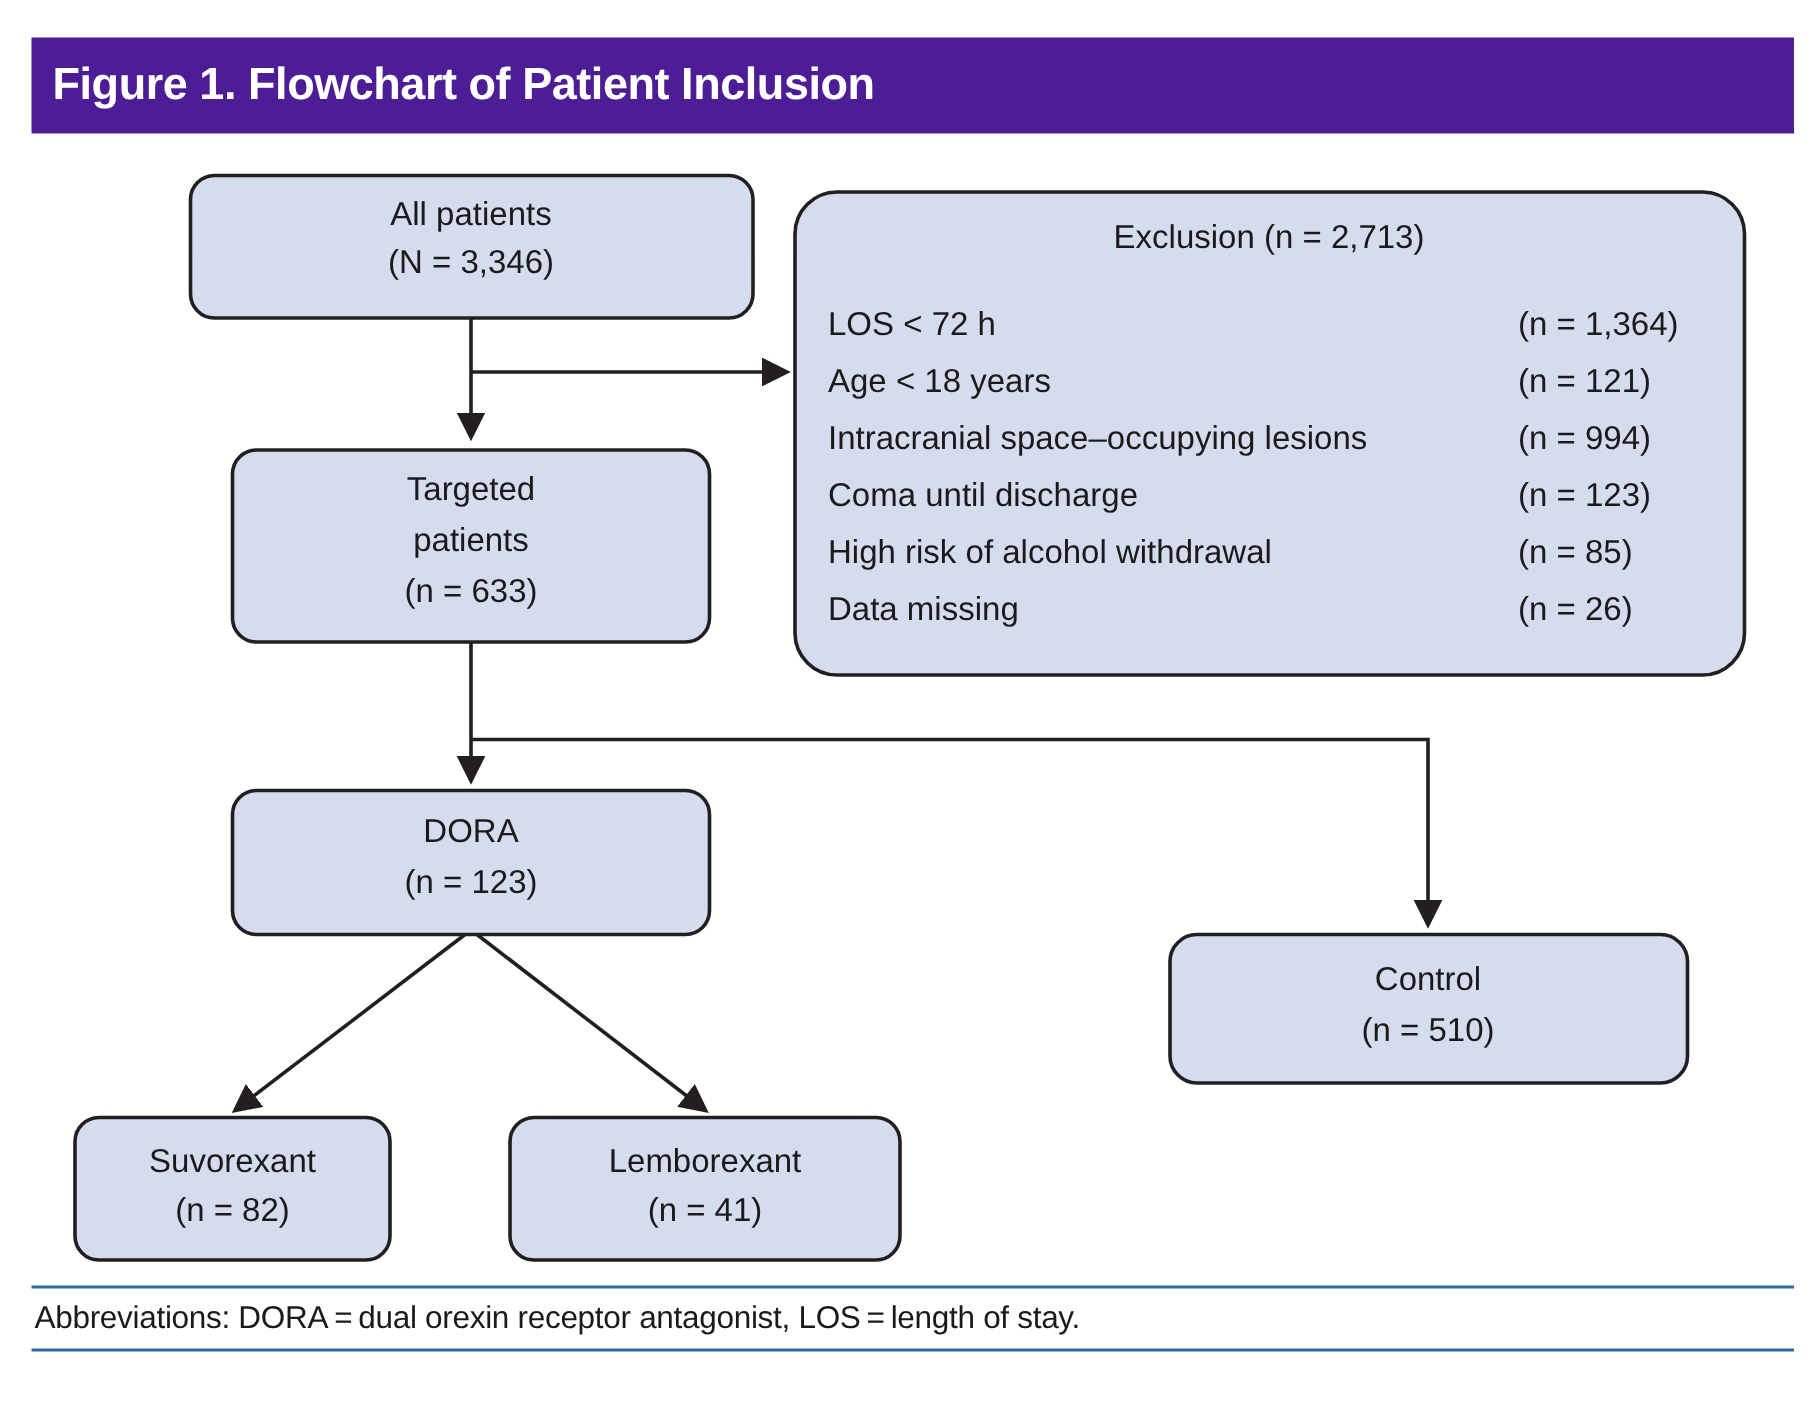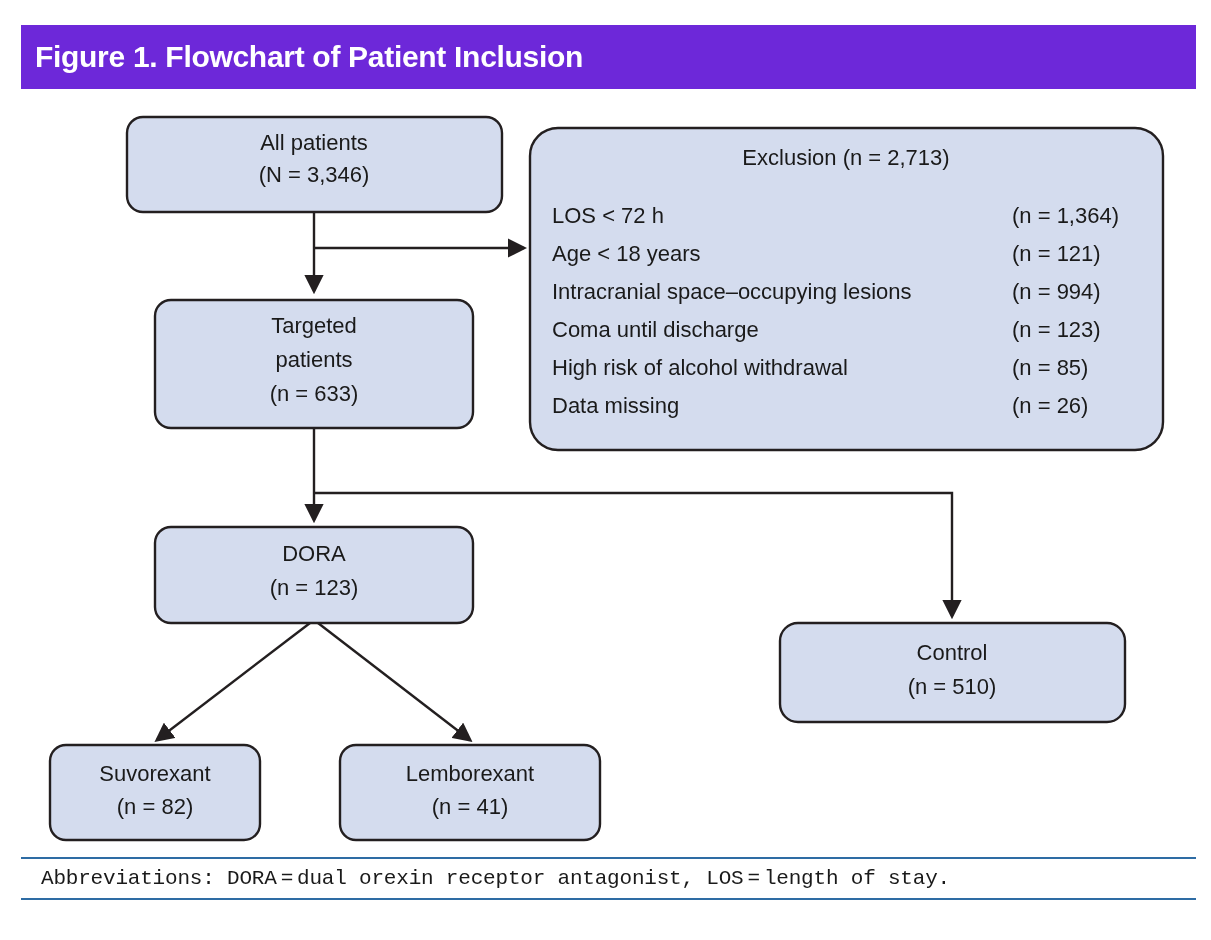--- a/index.html
+++ b/index.html
@@ -20,21 +20,21 @@
     width: 1211px;
     height: 940px;
   }
   
   .figure-header {
     position: absolute;
     left: 21px;
     top: 25px;
     width: 1175px;
     height: 64px;
-    background: #6d28d9;
+    background: #4c1d95;
     box-sizing: border-box;
     display: flex;
     align-items: center;
   }
   .figure-header-title {
     color: #ffffff;
     font-size: 30px;
     font-weight: bold;
     letter-spacing: -0.3px;
     padding-left: 14px;
@@ -92,27 +92,26 @@
     width: 1175px;
     height: 62px;
   }
   .footer-rule {
     width: 100%;
     height: 2px;
     background: #2e6ca4;
   }
   .footer-rule.bottom { background: #2e6ca4; }
   .footer-text {
-    font-family: Liberation Mono, monospace;
+    font-family: Liberation Sans, sans-serif;
     font-size: 21px;
     color: #1a1a1a;
     padding: 8px 2px 8px 2px;
     letter-spacing: -0.2px;
     white-space: nowrap;
-    margin-left: 18px;
   }
 </style>
 </head>
 <body>
 
 <div id="figure-root">
 
   <div class="figure-header">
     <span class="figure-header-title">Figure 1. Flowchart of Patient Inclusion</span>
   </div>

